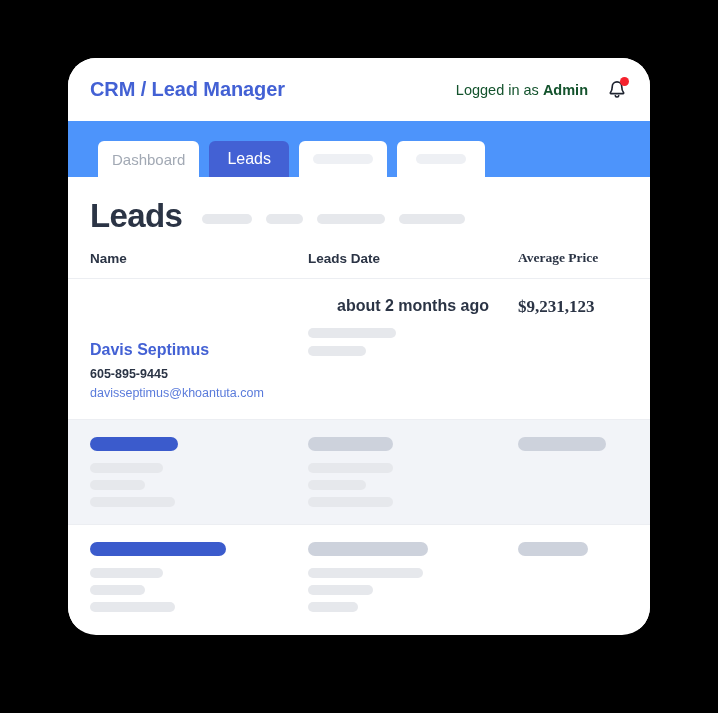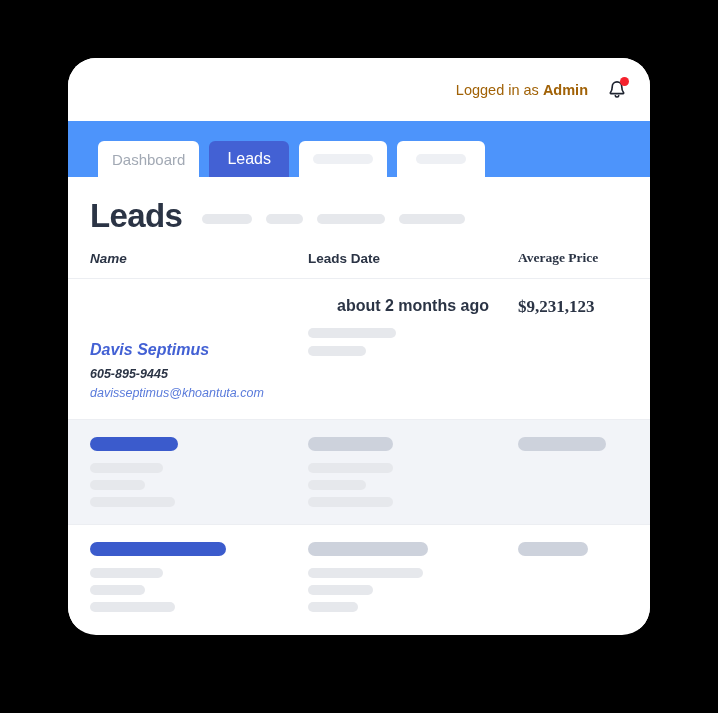--- a/index.html
+++ b/index.html
@@ -51,21 +51,21 @@
     white-space: nowrap;
   }
   .topbar-right {
     margin-left: auto;
     display: flex;
     align-items: center;
     gap: 16px;
   }
   .logged-in {
     font-size: 14.5px;
-    color: #a16207;
+    color: #14532d;
     white-space: nowrap;
   }
   .logged-in .user {
     font-weight: bold;
   }
   .bell-wrap {
     position: relative;
     width: 26px;
     height: 26px;
     display: flex;
@@ -157,21 +157,21 @@
     border-collapse: collapse;
     table-layout: fixed;
   }
   table.leads th {
     text-align: left;
     font-size: 13.5px;
     font-weight: bold;
     color: #2b3445;
     padding: 0 0 12px 0;
   }
-  .col-name   { width: 218px; padding-left: 22px !important; font-style: italic; }
+  .col-name   { width: 218px; padding-left: 22px !important; }
   .col-date   { width: 210px; }
   .col-price  { width: auto; font-family: Liberation Serif, serif; }
   thead tr {
     border-bottom: 1px solid #eceef2;
   }
   tbody tr {
     border-bottom: 1px solid #eceef2;
   }
   tbody tr:last-child {
     border-bottom: none;
@@ -243,20 +243,21 @@
     border-radius: 7px;
   }
 </style>
 </head>
 <body>
 
 <div class="stage">
   <div class="app-card">
 
     <div class="topbar">
+      <div class="brand">CRM / Lead Manager</div>
       <div class="topbar-right">
         <div class="logged-in">
           <span>Logged in as</span>
           <span class="user">Admin</span>
         </div>
         <div class="bell-wrap">
           <svg width="22" height="22" viewBox="0 0 24 24">
             <path d="M12 3.2c-3.1 0-5.2 2.3-5.2 5.3 0 3.6-.8 5-1.9 6.2-.45.48-.15 1.25.52 1.25h13.16c.67 0 .97-.77.52-1.25-1.1-1.2-1.9-2.6-1.9-6.2 0-3-2.1-5.3-5.2-5.3z" fill="none" stroke="#1f2430" stroke-width="1.8" stroke-linejoin="round"></path>
             <path d="M10.1 18.2c.35.9 1.05 1.45 1.9 1.45s1.55-.55 1.9-1.45" fill="none" stroke="#1f2430" stroke-width="1.8" stroke-linecap="round"></path>
           </svg>

